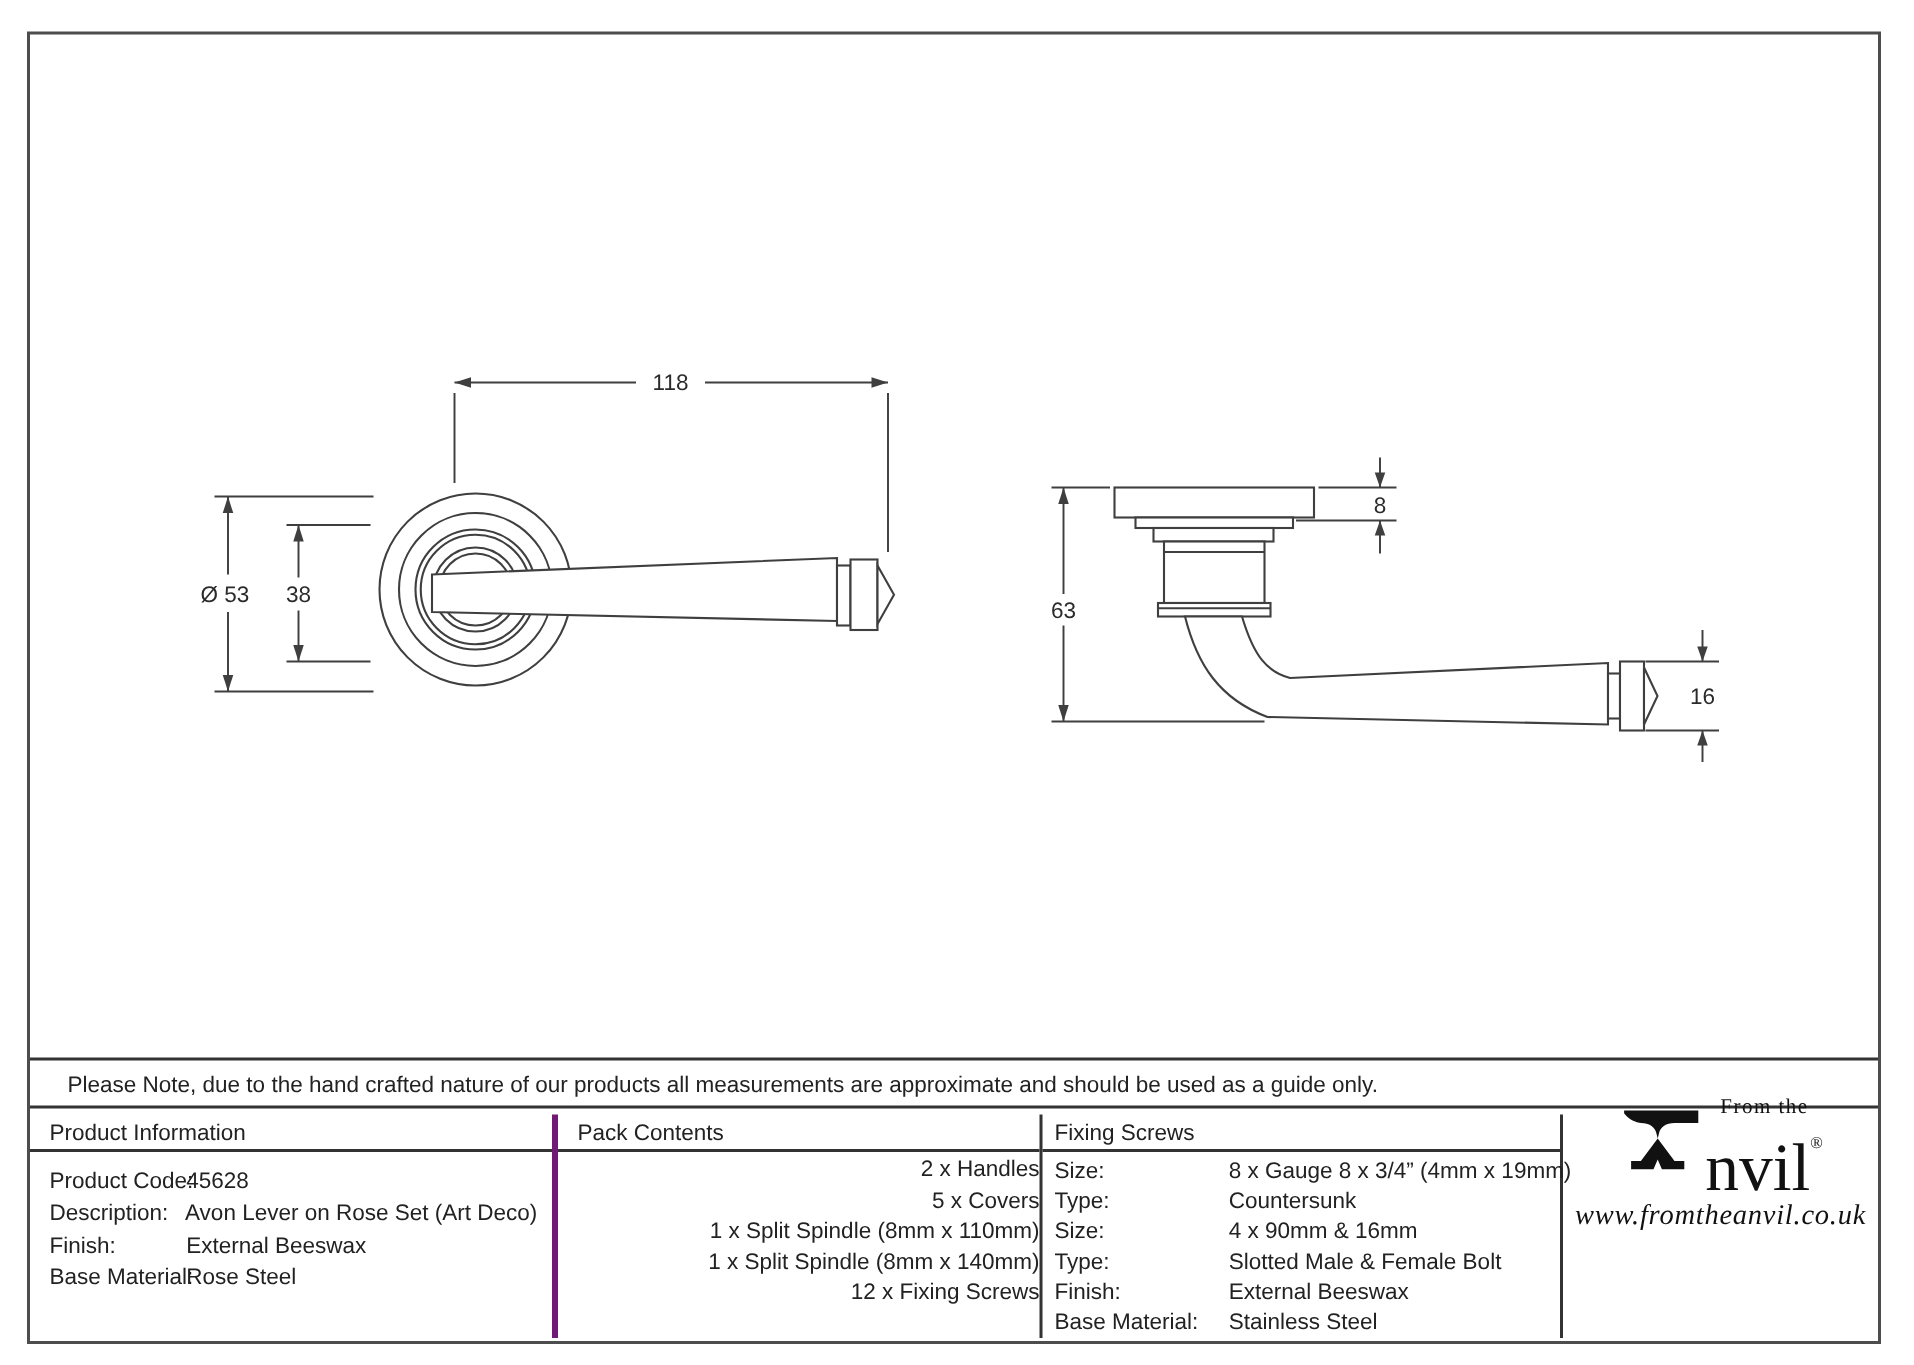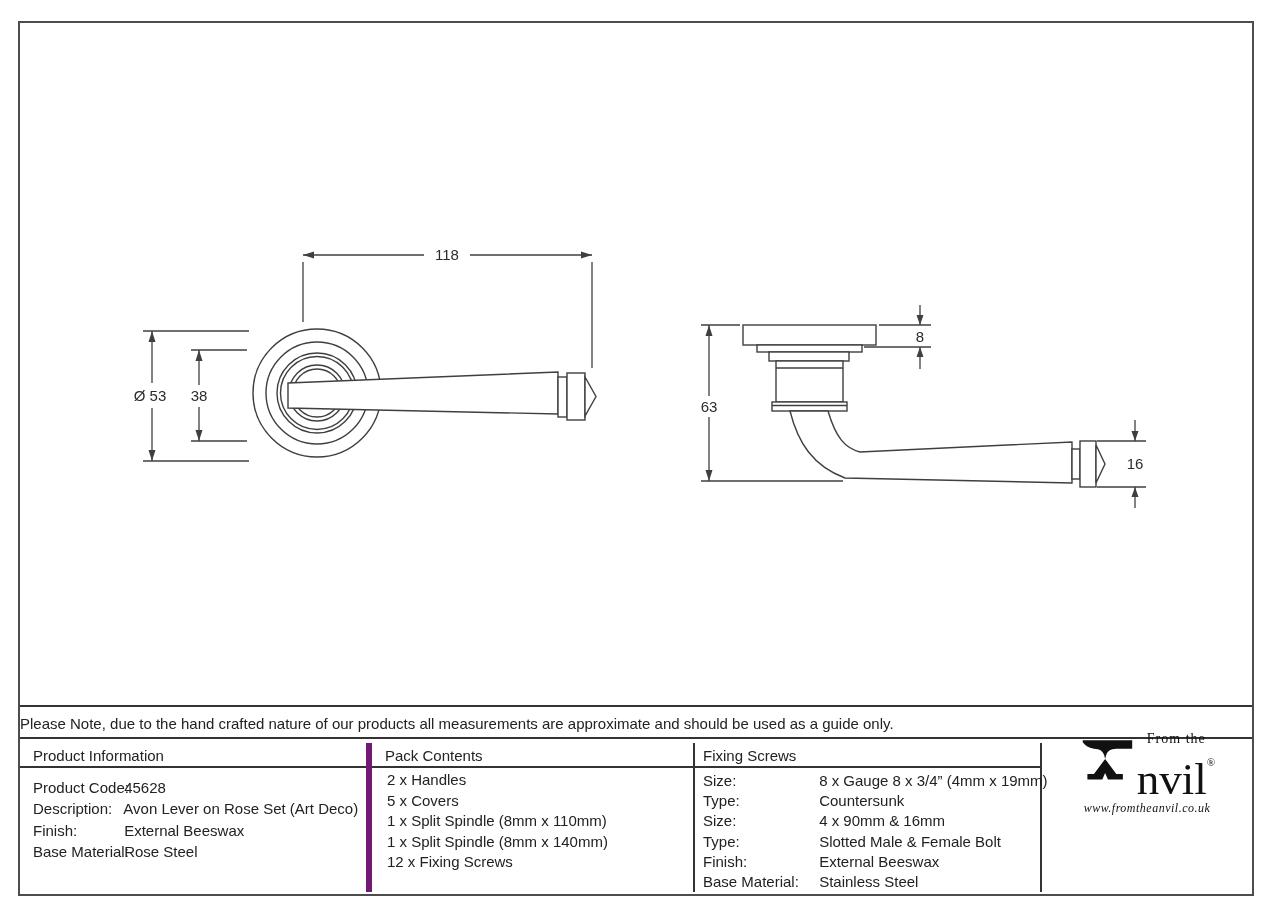--- a/index.html
+++ b/index.html
@@ -4,50 +4,50 @@
 <style>
   html,body{margin:0;padding:0;background:#ffffff;}
   #page{position:relative;width:1276px;height:910px;background:#ffffff;overflow:hidden;
         font-family:"Liberation Sans",sans-serif;color:#222;}
   #frame{position:absolute;left:18px;top:21px;width:1232px;height:871px;
          border:2px solid #4d4d4d;background:#ffffff;}
   #drawing{position:absolute;left:0;top:0;width:1276px;height:910px;pointer-events:none;}
 
   .note-row{position:absolute;left:0;top:682px;width:100%;height:34px;
             border-top:2px solid #333;border-bottom:2px solid #333;
-            line-height:34px;padding-left:0;box-sizing:border-box;font-size:15px;color:#222;}
+            line-height:34px;padding-left:25px;box-sizing:border-box;font-size:15px;color:#222;}
   .info-table{position:absolute;left:0;top:720px;width:100%;height:149px;display:flex;}
   .col{box-sizing:border-box;height:100%;}
-  .col1{width:352px;border-right:6px solid #701a75;}
+  .col1{width:352px;border-right:4px solid #701a75;}
   .col2{width:323px;border-right:2px solid #333;}
   .col3{width:347px;border-right:2px solid #333;}
   .col4{flex:1;display:flex;justify-content:center;}
   .cell-header{height:25px;border-bottom:2px solid #333;font-size:15px;color:#222;
                line-height:25px;padding-left:13px;box-sizing:border-box;}
   .col3 .cell-header{padding-left:8px;}
   .cell-body{font-size:15px;color:#222;}
   .col1 .cell-body{padding:9px 0 0 13px;}
   .col1 .kv{line-height:21.3px;white-space:nowrap;}
   .col1 .k{display:inline-block;width:87px;}
   .col2 .cell-body{padding:2px 0 0 15px;}
-  .col2 .pack-item{line-height:20.5px;white-space:nowrap;}
+  .col2 .pack-item{line-height:20.5px;white-space:nowrap;text-align:right;}
   .col3 .cell-body{padding:3px 16px 0 8px;}
   .col3 .kv{line-height:20.2px;white-space:nowrap;}
   .col3 .k{display:inline-block;width:112px;}
 
   .logo{display:flex;flex-direction:column;align-items:center;margin-top:-14px;}
   .logo-row{display:flex;align-items:flex-start;}
   .anvil-svg{width:56px;height:48px;margin-top:6px;}
   .logo-right{margin-left:2px;position:relative;}
   .from-the{font-family:"Liberation Serif",serif;font-size:14px;color:#111;
             margin:2px 0 0 10px;letter-spacing:1px;}
   .brand{font-family:"Liberation Serif",serif;font-size:45px;line-height:38px;
          color:#111;letter-spacing:0px;margin-top:-4px;}
   .reg{font-family:"Liberation Serif",serif;font-size:11px;vertical-align:28px;}
-  .website{font-family:"Liberation Serif",serif;font-style:italic;font-size:12px;
+  .website{font-family:"Liberation Serif",serif;font-style:italic;font-size:19px;
            color:#111;margin-top:3px;letter-spacing:0.5px;}
 
   svg text{font-family:"Liberation Sans",sans-serif;font-size:15px;fill:#2b2b2b;}
   .ln{stroke:#3f3f3f;stroke-width:1.3;fill:none;}
   .shape{stroke:#3f3f3f;stroke-width:1.4;fill:none;}
   .shape-f{stroke:#3f3f3f;stroke-width:1.4;fill:#ffffff;}
   .arr{fill:#3f3f3f;stroke:none;}
 </style>
 </head>
 <body>

